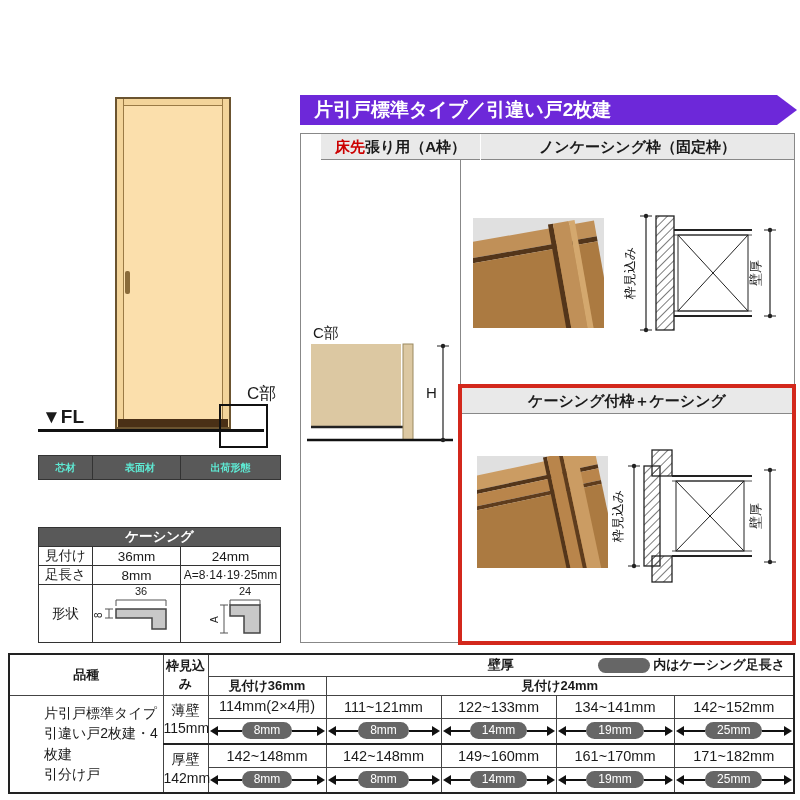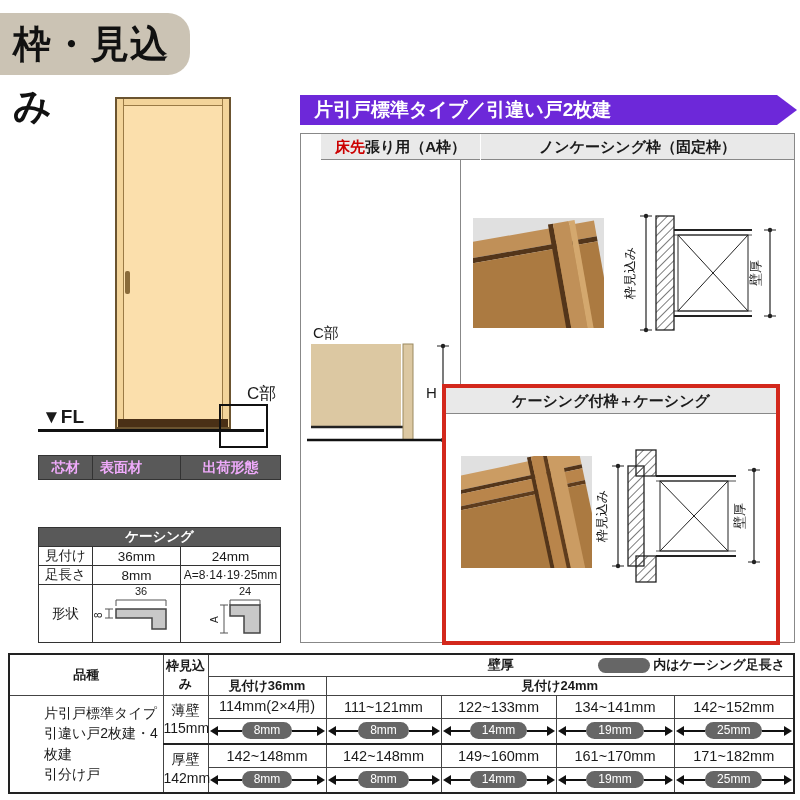--- a/index.html
+++ b/index.html
@@ -23,24 +23,24 @@
 
   .fl-label { position:absolute; left:42px; top:406px; font-size:19px; font-weight:bold; }
   .floor-line { position:absolute; left:38px; top:429px; width:226px; height:3px; background:#111; }
   .c-callout-box { position:absolute; left:219px; top:404px; width:49px; height:44px; border:2.5px solid #111; }
   .c-callout-label { position:absolute; left:247px; top:382px; font-size:17px; }
 
   
   table { border-collapse:collapse; table-layout:fixed; }
   .mat-table { position:absolute; left:38px; top:455px; width:242px; }
   .mat-table th, .mat-table td { border:1px solid #333; text-align:center; }
-  .mat-table th { background:#595959; color:#f0abfc; font-size:14px; font-weight:bold; height:24px; }
+  .mat-table th { background:#595959; color:#5eead4; font-size:10px; font-weight:bold; height:24px; }
   .mat-table td { height:38px; font-size:14px; background:#fff; }
   .mat-table .two-line { font-size:12px; line-height:1.3; }
-  .mat-table th.al { text-align:left; padding-left:7px; }
+  .mat-table th.al { text-align:center; padding-left:7px; }
 
   .casing-table { position:absolute; left:38px; top:527px; width:242px; }
   .casing-table th, .casing-table td { border:1px solid #333; text-align:center; font-size:13.5px; }
   .casing-table th { background:#595959; color:#fff; height:19px; font-weight:bold; }
   .casing-table td { height:19px; background:#fff; }
   .casing-table td.small { font-size:12px;margin-left:36px; }
   .casing-table td.shape-cell { height:58px; }
 
   
   .banner { position:absolute; left:300px; top:95px; width:497px; height:30px;
@@ -57,21 +57,21 @@
   .panel-head.right { left:160px; right:0; }
   .red-text { color:#cc0000; }
 
   .aframe-clabel { position:absolute; left:12px; top:190px; font-size:15px; }
   .aframe-svg { position:absolute; left:4px; top:206px; }
 
   .photo1 { position:absolute; left:172px; top:84px; }
   .diagram1 { position:absolute; left:323px; top:74px; }
 
   
-  .redbox { position:absolute; left:141px; top:250px; width:338px; height:261px;
+  .redbox { position:absolute; left:157px; top:250px; width:338px; height:261px;
     border:4px solid #d3281c; background:#fff; }
   .redbox-head { height:26px; background:#e9e9e9; border-bottom:1px solid #888;
     font-size:15px; font-weight:bold; text-align:center; line-height:25px; }
   .photo2 { position:absolute; left:15px; top:68px; }
   .diagram2 { position:absolute; left:150px; top:58px; }
 
   .dim-label { font-size:13px; fill:#1a1a1a; }
 
   
   .spec-table { position:absolute; left:8px; top:653px; width:785px; border:2px solid #222; }
@@ -94,21 +94,20 @@
   .arrow-pill .ah.l { border-right:8px solid #111; }
   .arrow-pill .ah.r { border-left:8px solid #111; }
   .arrow-pill .pill { background:#666; color:#fff; font-size:12px; line-height:17px;
     padding:0 12px; border-radius:9px; white-space:nowrap; }
 </style>
 </head>
 <body>
 
 <div class="page">
 
-  <div class="title-badge">枠・見込み</div>
 
   <div class="door">
     <div class="rail-t"></div>
     <div class="stile-l"></div>
     <div class="stile-r"></div>
     <div class="handle"></div>
     <div class="rail-b"></div>
   </div>
   <div class="fl-label">▼FL</div>
   <div class="floor-line"></div>

